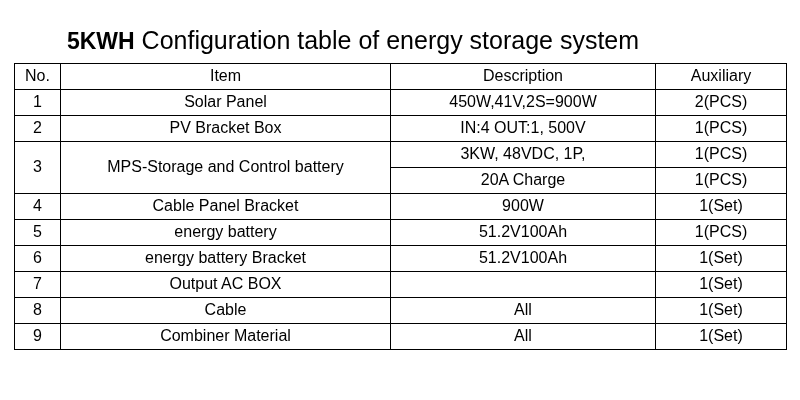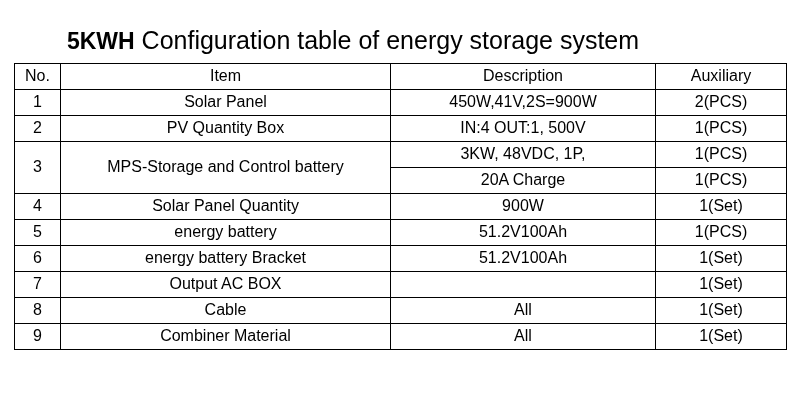--- a/index.html
+++ b/index.html
@@ -86,37 +86,37 @@
     </thead>
     <tbody>
       <tr>
         <td>1</td>
         <td>Solar Panel</td>
         <td>450W,41V,2S=900W</td>
         <td>2(PCS)</td>
       </tr>
       <tr>
         <td>2</td>
-        <td>PV Quantity Box</td>
+        <td>PV Bracket Box</td>
         <td>IN:4 OUT:1, 500V</td>
         <td>1(PCS)</td>
       </tr>
       <tr>
         <td rowspan="2">3</td>
         <td rowspan="2">MPS-Storage and Control battery</td>
         <td>3KW, 48VDC, 1P,</td>
         <td>1(PCS)</td>
       </tr>
       <tr>
         <td>20A Charge</td>
         <td>1(PCS)</td>
       </tr>
       <tr>
         <td>4</td>
-        <td>Solar Panel Quantity</td>
+        <td>Cable Panel Bracket</td>
         <td>900W</td>
         <td>1(Set)</td>
       </tr>
       <tr>
         <td>5</td>
         <td>energy battery</td>
         <td>51.2V100Ah</td>
         <td>1(PCS)</td>
       </tr>
       <tr>

